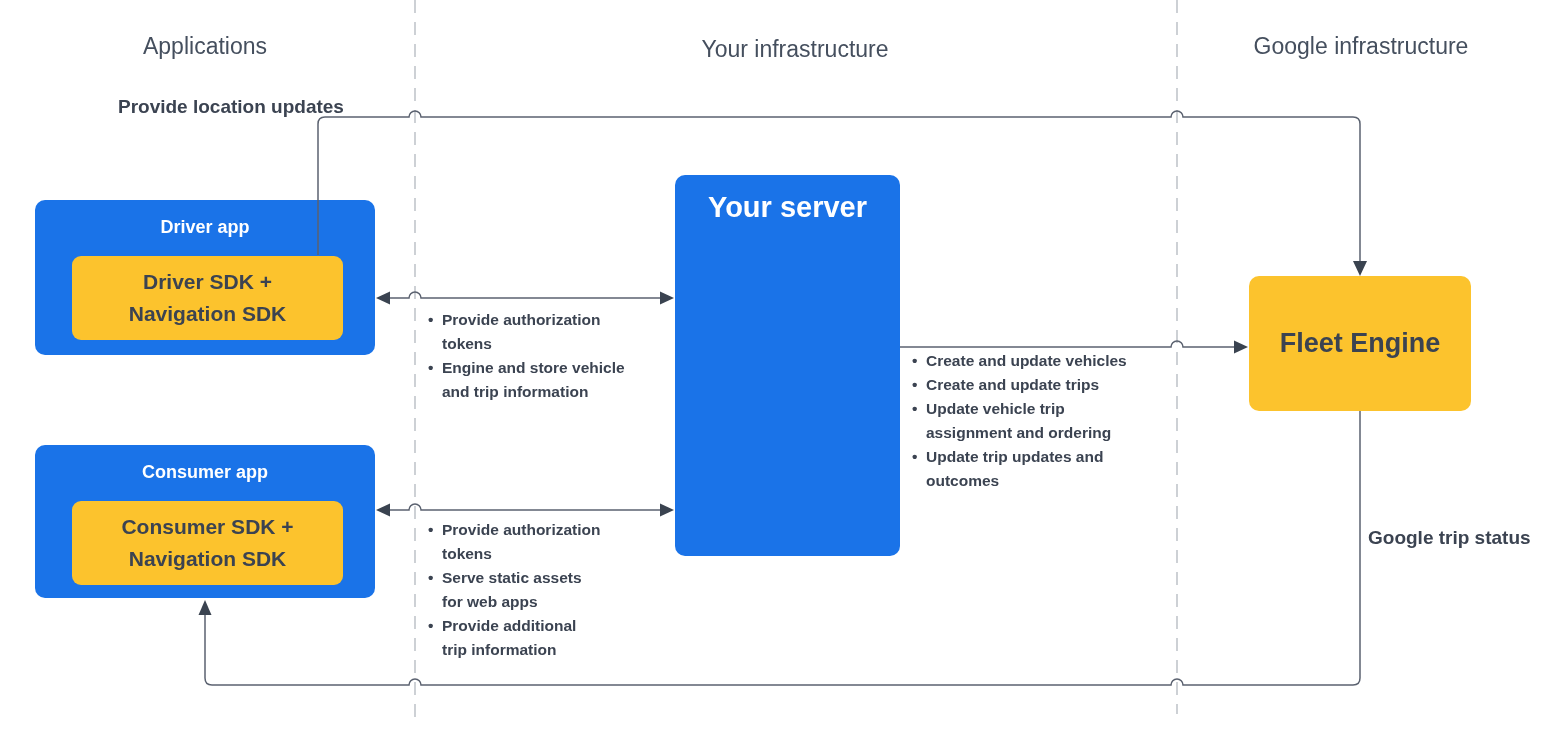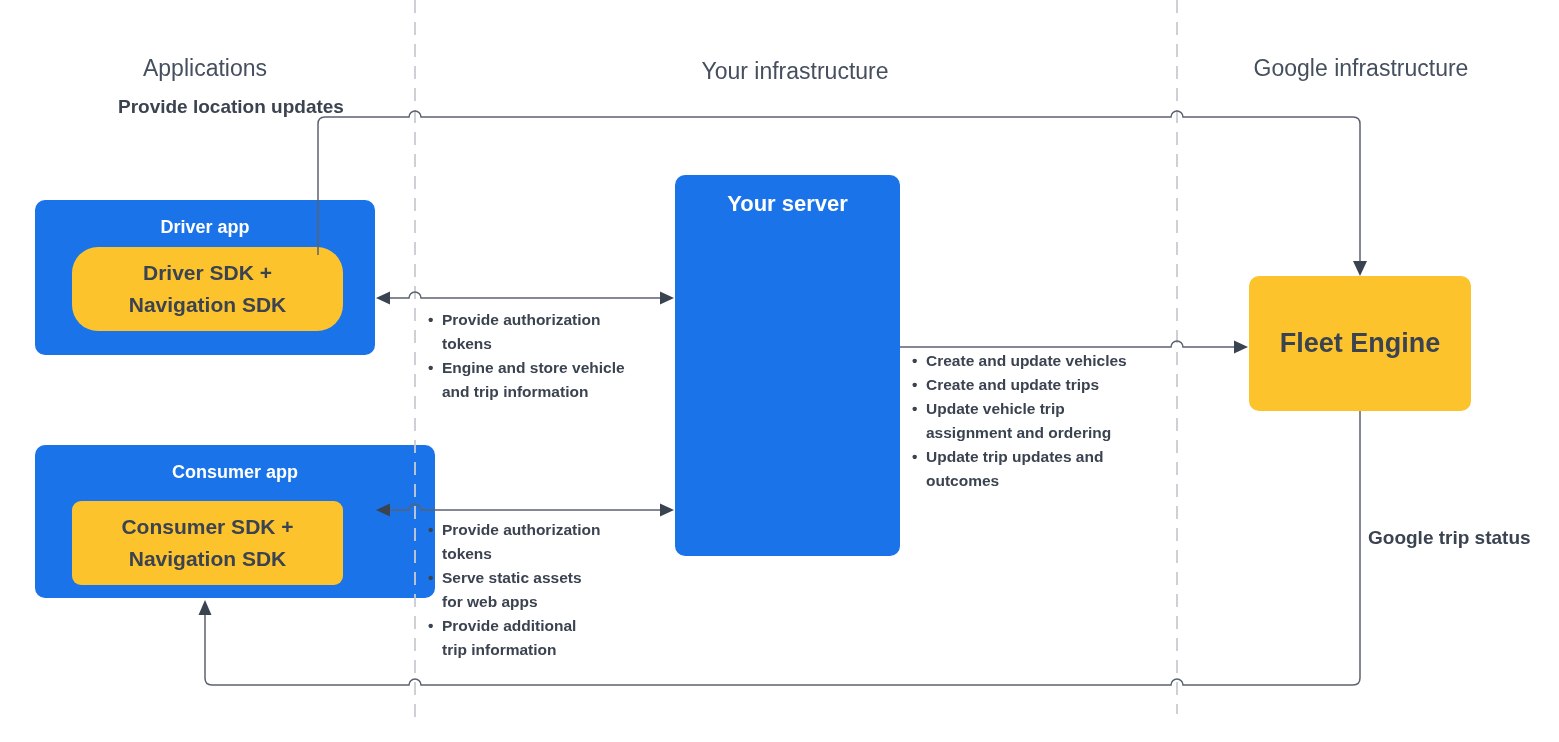--- a/index.html
+++ b/index.html
@@ -10,21 +10,20 @@
     font-family:"Liberation Sans","DejaVu Sans",sans-serif;
     overflow:hidden;
   }
   .col-header{
     position:absolute;
     transform:translateX(-50%);
     font-size:23px;
     font-weight:400;
     color:var(--header,#454f5e);
     white-space:nowrap;
-    margin-top:22px;
   }
   .edge-label{
     position:absolute;
     font-size:19px;
     font-weight:700;
     color:var(--text-dark,#3b4351);
     white-space:nowrap;
   }
   .node{
     position:absolute;
@@ -36,21 +35,21 @@
   .node-title{
     text-align:center;
     font-weight:700;
     color:#ffffff;
   }
   .app-title{
     font-size:18px;
     padding-top:17px;
   }
   .server-title{
-    font-size:22px;
+    font-size:29px;
     padding-top:16px;
   }
   .sdk-box{
     position:absolute;
     left:37px;
     width:271px;
     height:84px;
     background:var(--yellow,#fcc32d);
     border-radius:9px;
     display:flex;
@@ -106,25 +105,25 @@
 
   <div class="col-header" style="left:205px;top:33px;">Applications</div>
   <div class="col-header" style="left:795px;top:36px;">Your infrastructure</div>
   <div class="col-header" style="left:1361px;top:33px;">Google infrastructure</div>
 
   <div class="edge-label" style="left:118px;top:96px;">Provide location updates</div>
   <div class="edge-label" style="left:1368px;top:527px;">Google trip status</div>
 
   <div class="node blue" style="left:35px;top:200px;width:340px;height:155px;">
     <div class="node-title app-title">Driver app</div>
-    <div class="sdk-box" style="top:47px;border-radius:26px;">Driver SDK +
+    <div class="sdk-box" style="top:56px;">Driver SDK +
 Navigation SDK</div>
   </div>
 
-  <div class="node blue" style="left:35px;top:445px;width:400px;height:153px;">
+  <div class="node blue" style="left:35px;top:445px;width:340px;height:153px;">
     <div class="node-title app-title">Consumer app</div>
     <div class="sdk-box" style="top:56px;">Consumer SDK +
 Navigation SDK</div>
   </div>
 
   <div class="node blue" style="left:675px;top:175px;width:225px;height:381px;">
     <div class="node-title server-title">Your server</div>
   </div>
 
   <div class="node yellow fleet" style="left:1249px;top:276px;width:222px;height:135px;">

